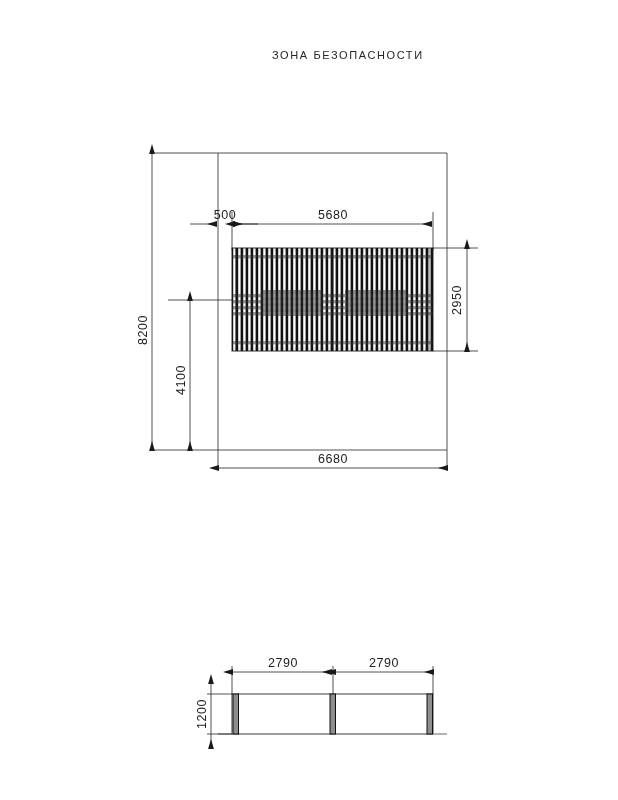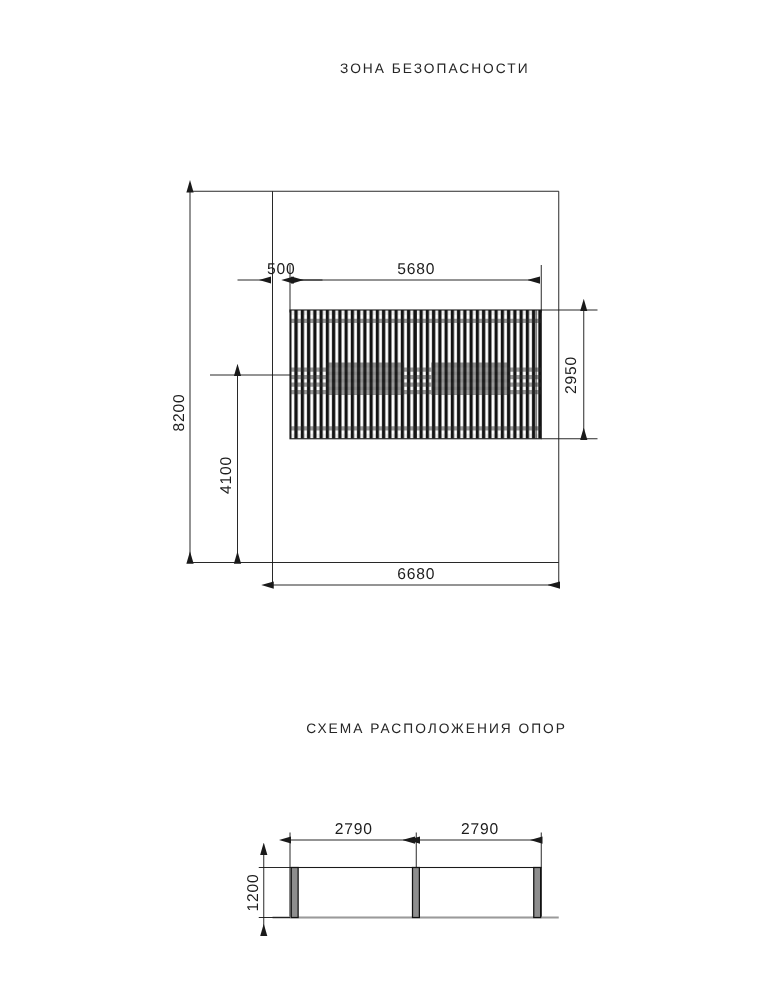--- a/index.html
+++ b/index.html
@@ -28,21 +28,20 @@
     letter-spacing:0.6px;
   }
 </style>
 </head>
 <body>
 
 <div id="sheet">
 
   <div class="ttl" id="title-top">ЗОНА БЕЗОПАСНОСТИ</div>
 
-  <div class="ttl" id="title-bottom">СХЕМА РАСПОЛОЖЕНИЯ ОПОР</div>
 
   <svg xmlns="http://www.w3.org/2000/svg" viewBox="0 0 618 800">
 
     <defs>
       <marker id="arrIn" markerWidth="10" markerHeight="7" refX="9" refY="3.5" orient="auto" markerUnits="userSpaceOnUse">
         <polygon points="0,3.5 10,0.6 10,6.4" fill="#1a1a1a"></polygon>
       </marker>
       <marker id="arrInR" markerWidth="10" markerHeight="7" refX="9" refY="3.5" orient="auto" markerUnits="userSpaceOnUse">
         <polygon points="0,3.5 10,0.6 10,6.4" fill="#1a1a1a"></polygon>
       </marker>

